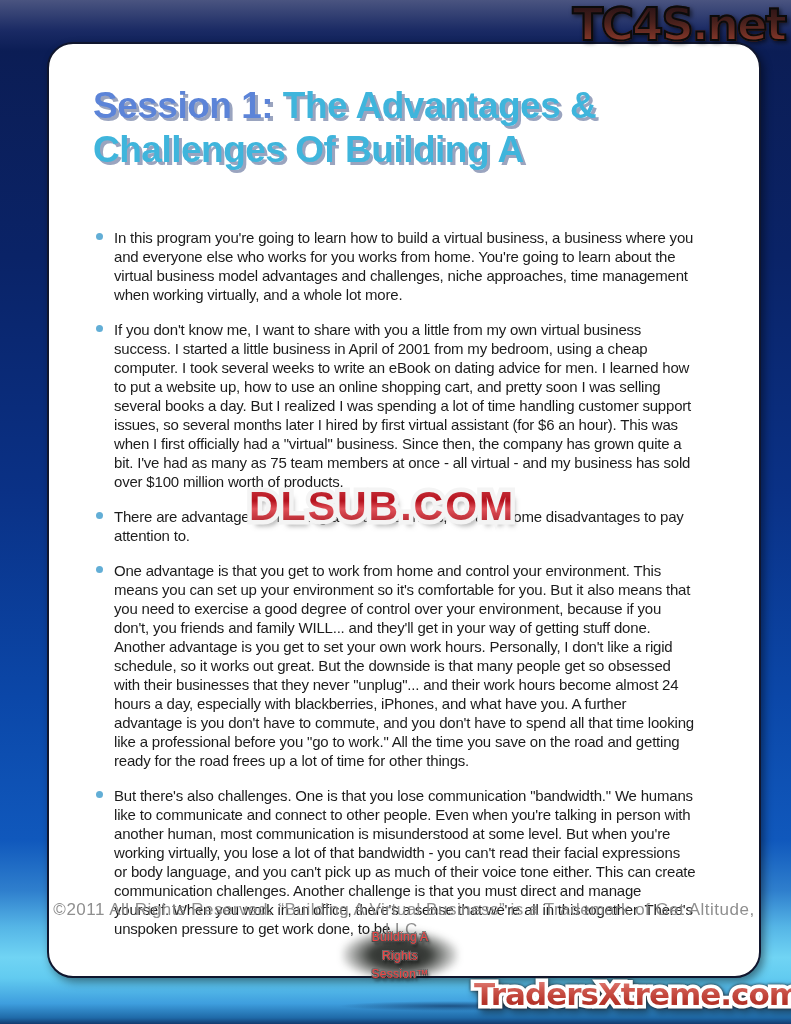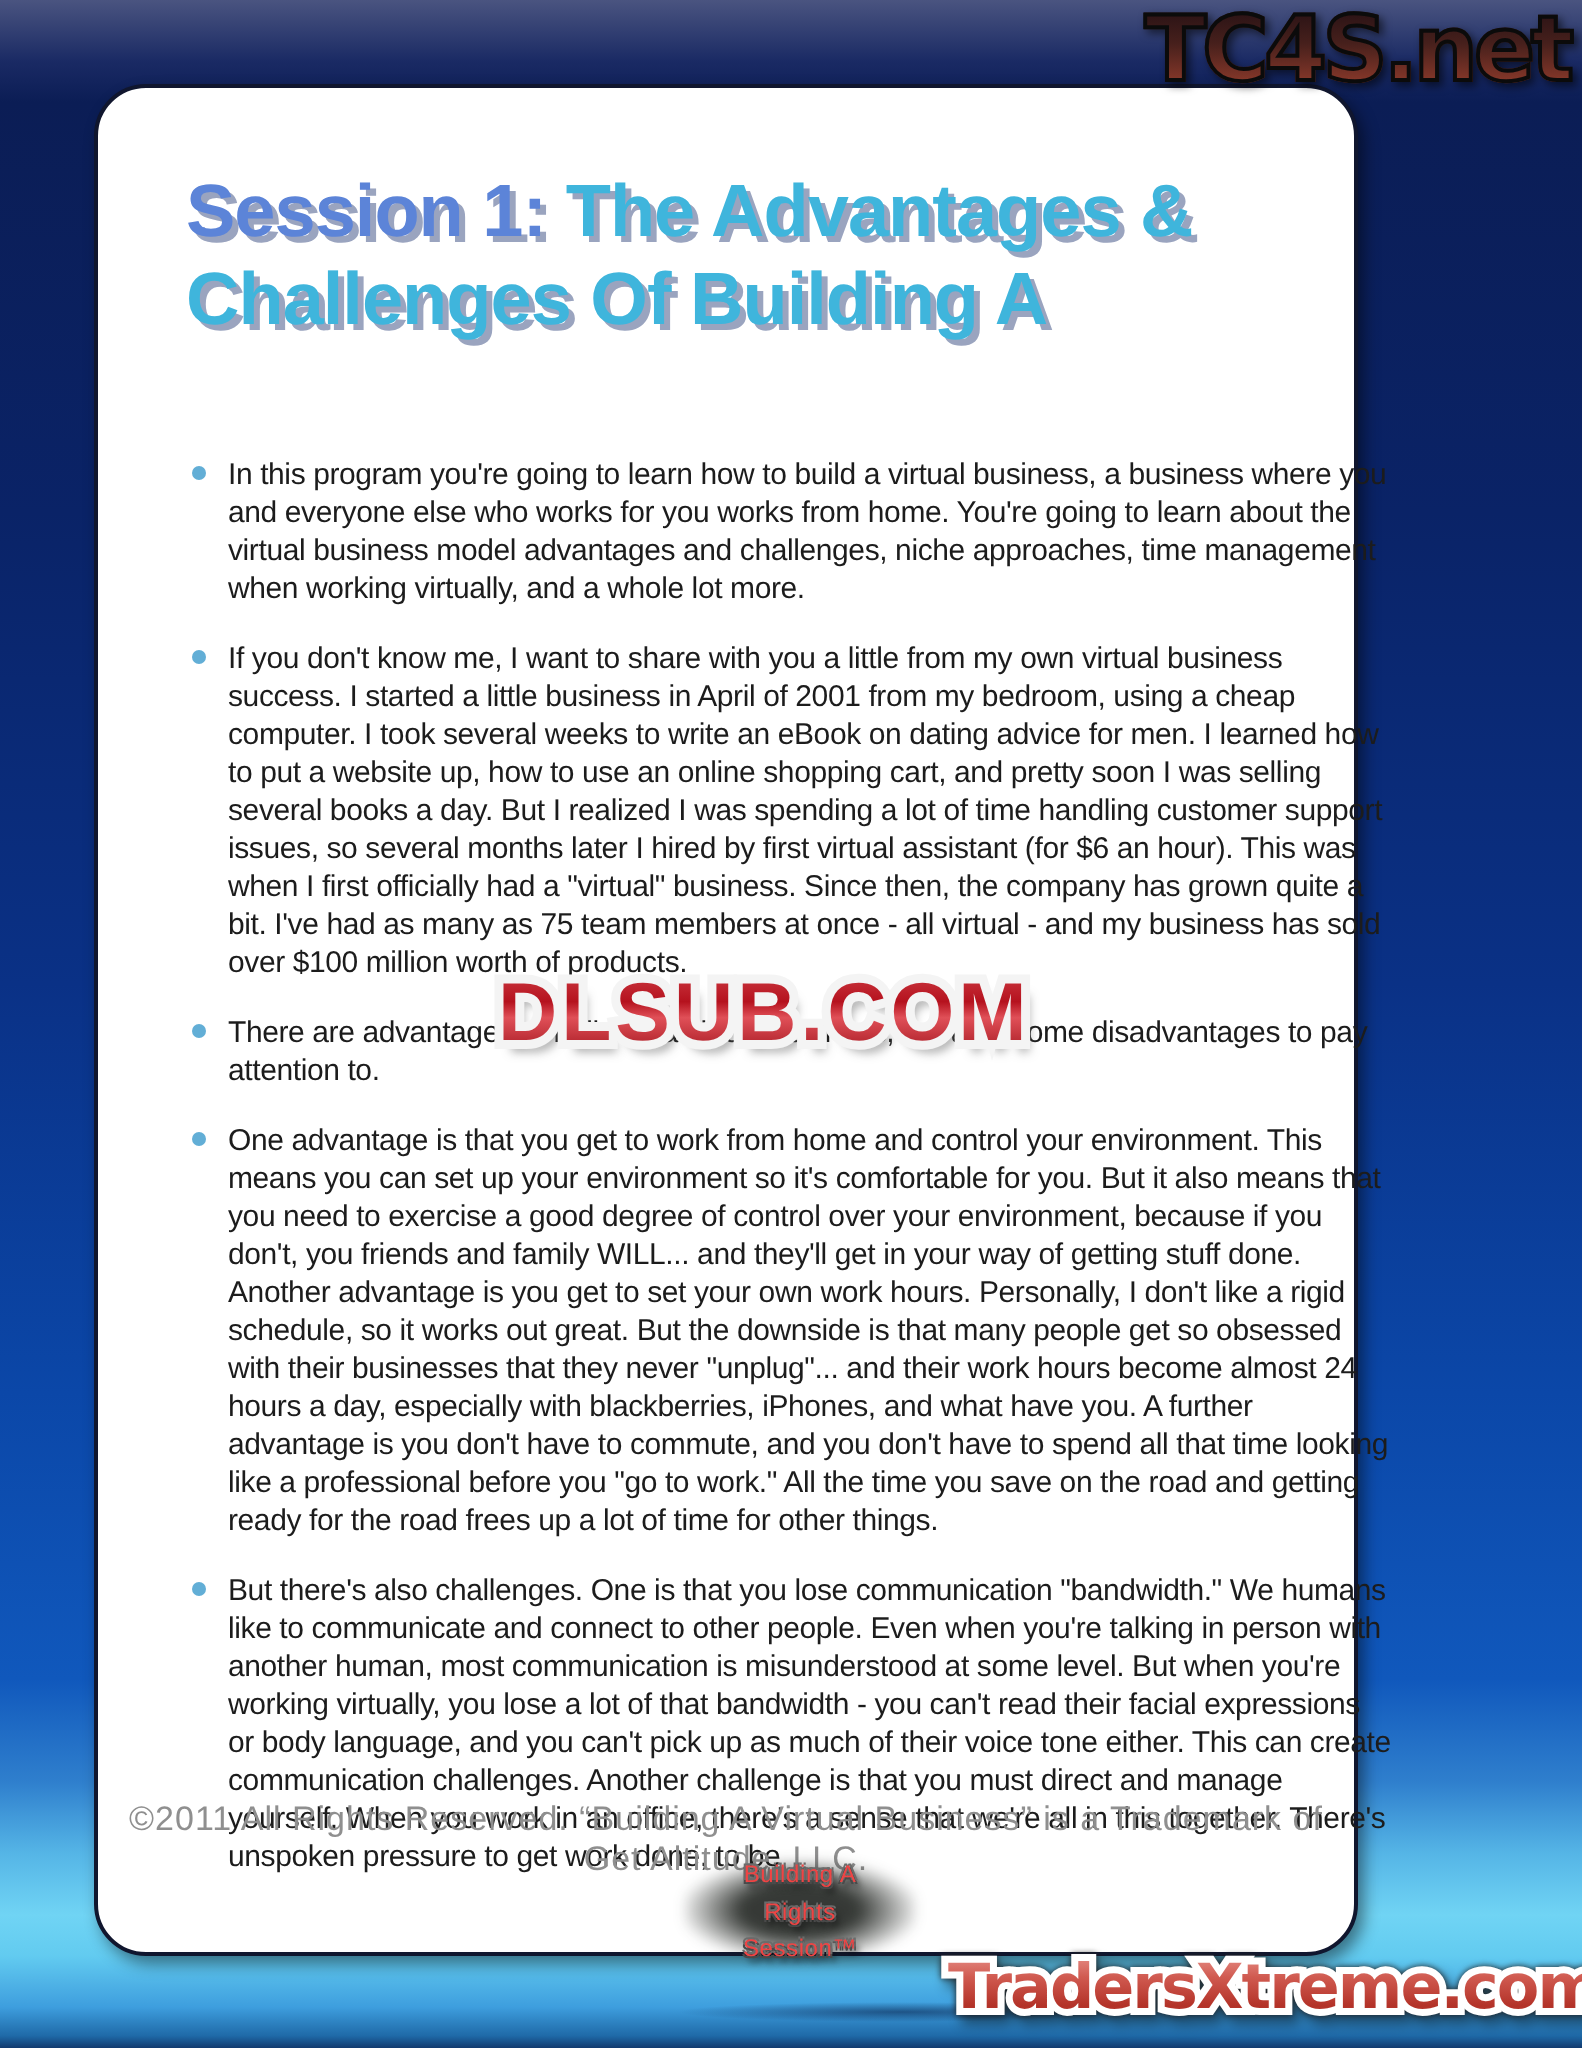--- a/index.html
+++ b/index.html
@@ -22,21 +22,21 @@
       #62cbf0 95.5%,
       #3e9ede 98%,
       #1f6aa8 99.4%,
       #123a6e 100%);
   }
 
   
   .card {
     position: absolute;
     left: 47px; top: 42px;
-    width: 632px; height: 936px;
+    width: 714px; height: 936px;
     background: #ffffff;
     border: 2px solid #10162e;
     border-radius: 26px;
     box-shadow: 3px 4px 8px rgba(0,0,0,0.45);
     z-index: 1;
     box-sizing: border-box;
   }
 
   
   .title {

